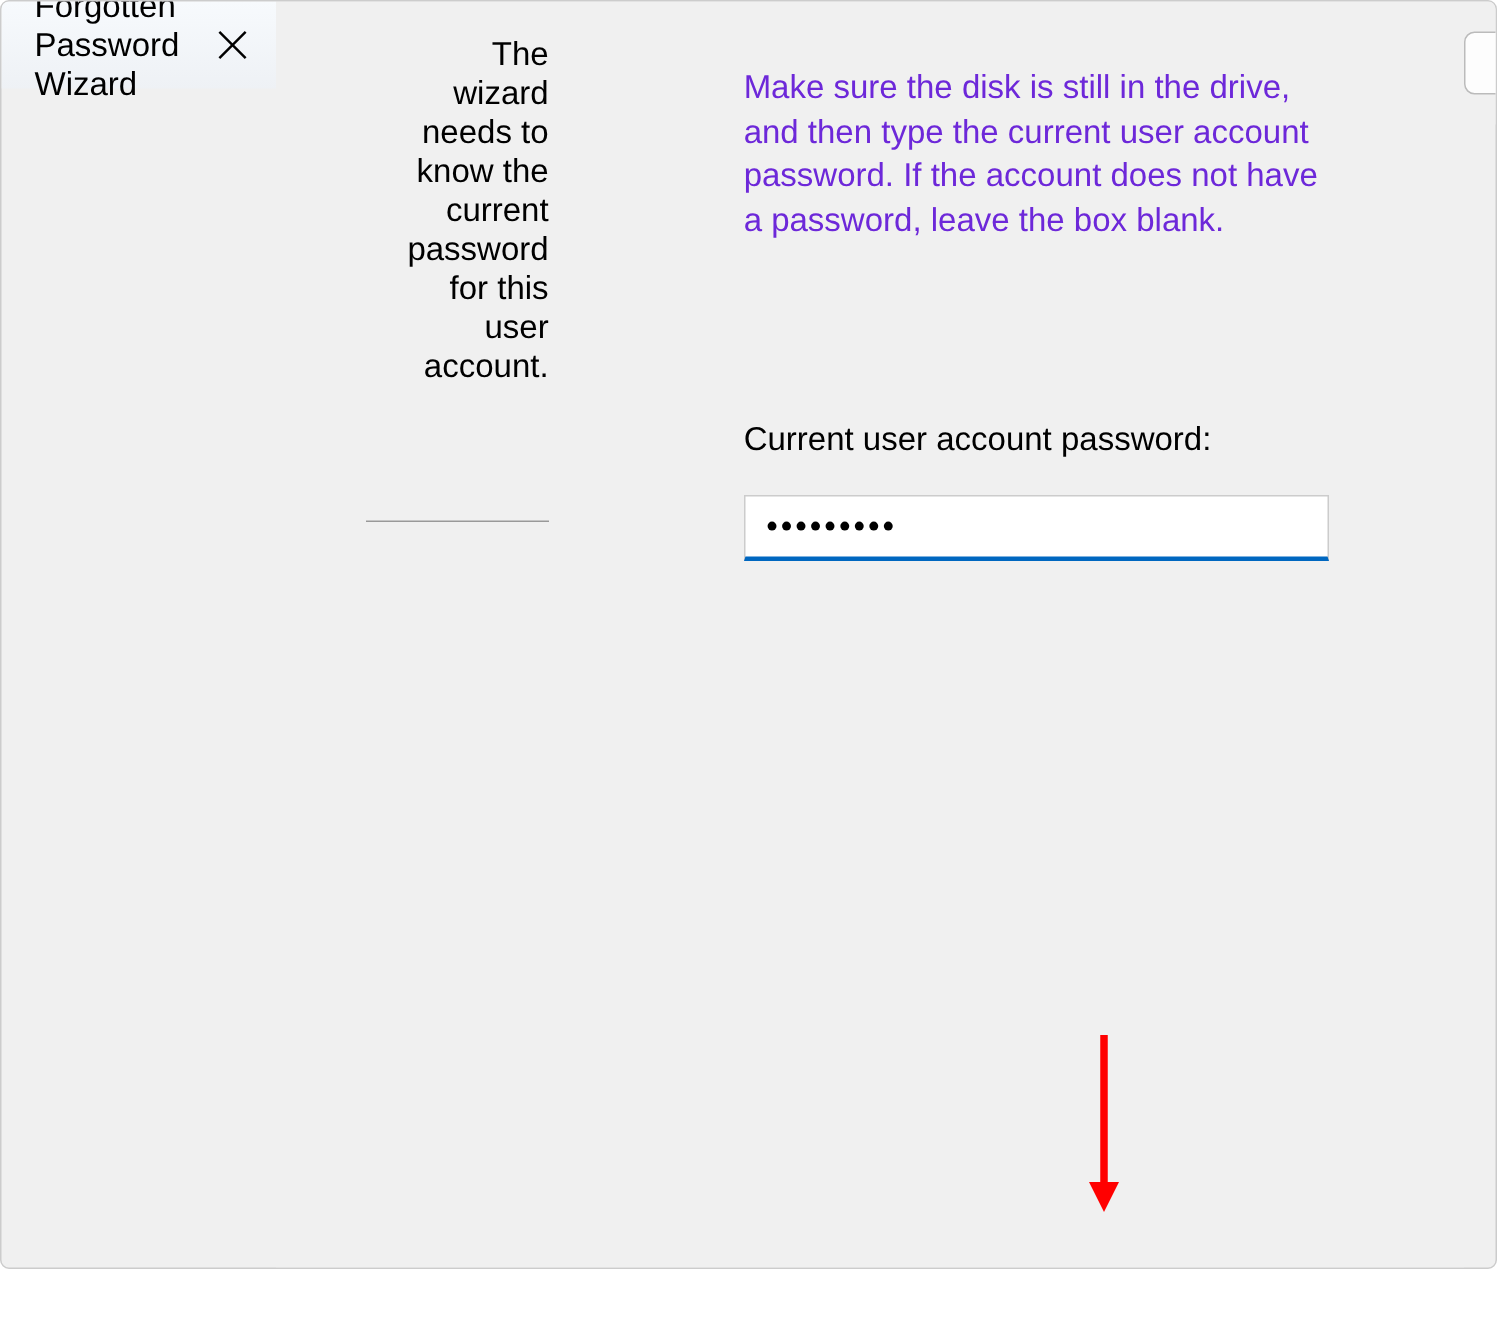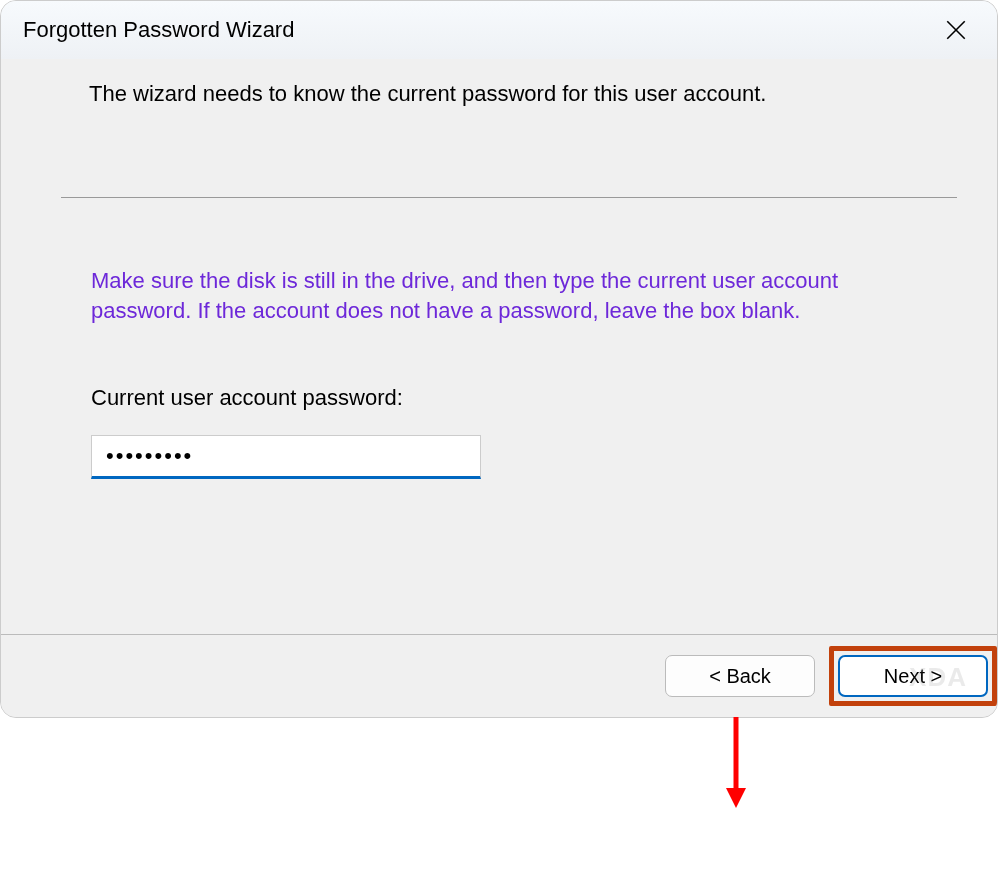--- a/index.html
+++ b/index.html
@@ -9,26 +9,26 @@
     }
     body {
       font-family: "Segoe UI", Tahoma, sans-serif;
       background: #fff;
       width: 998px;
       height: 882px;
       overflow: hidden;
     }
     .window {
       width: 998px;
-      height: 718px;
+      height: 846px;
       border: 1px solid #ccc;
       background: #f0f0f0;
       display: flex;
-      flex-direction: column;
-      border-radius: 16px;
+      flex-direction: row;
+      border-radius: 6px;
       overflow: hidden;
     }
     .titlebar {
       height: 58px;
       display: flex;
       align-items: center;
       justify-content: space-between;
       padding: 0 18px 0 22px;
       background: linear-gradient(to bottom, #f7fafd, #eef1f5);
     }
@@ -59,39 +59,40 @@
       font-weight: 700;
       color: #000;
       margin-bottom: 4px;
       letter-spacing: 0.3px;
     }
     .header-sub {
       font-size: 22px;
       color: #000;
       margin-left: 28px;
       font-weight: 400;
+      text-align: right;
     }
     .divider {
       height: 1px;
       background: #999;
       margin-top: 90px;
     }
     .content-section {
       flex: 1;
       padding: 42px 90px 0 90px;
       background: #f0f0f0;
     }
     .instruction-text {
       font-size: 22px;
       color: #6d28d9;
       line-height: 1.35;
       max-width: 790px;
     }
     .field-group {
-      margin-top: 60px;
+      margin-top: 118px;
     }
     .field-label {
       font-size: 22px;
       color: #000;
       margin-bottom: 24px;
       display: block;
     }
     .password-input {
       width: 390px;
       height: 44px;

